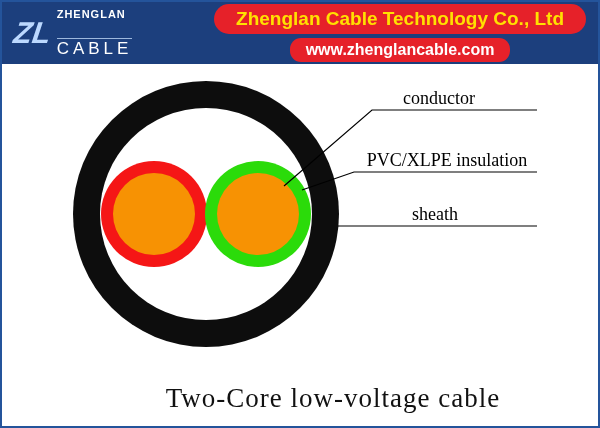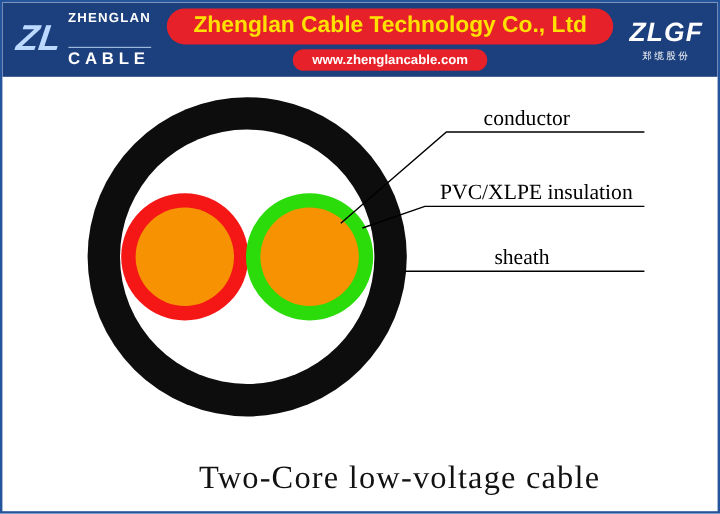--- a/index.html
+++ b/index.html
@@ -29,31 +29,31 @@
   .logo { display:flex; align-items:center; gap:6px; color:#ffffff; }
   .logo-zl {
     font-style:italic;
     font-weight:bold;
     font-size:30px;
     color:#bcd9ff;
     transform:skewX(-8deg);
   }
   .logo-names { display:flex; flex-direction:column; line-height:1.1; }
   .logo-line1 { font-weight:bold; font-size:11px; letter-spacing:1px; border-bottom:1px solid #9db8dd; padding-bottom:18px; }
-  .logo-line2 { font-weight:bold; font-size:14px; letter-spacing:4px; padding-top:1px; }
+  .logo-line2 { font-weight:normal; font-size:17px; letter-spacing:4px; padding-top:1px; }
   .center-pills { display:flex; flex-direction:column; align-items:center; gap:4px; }
   .company-pill {
     background:#e62129; color:#ffe100;
     font-weight:bold; font-size:19px;
     padding:4px 22px; border-radius:15px;
     white-space:nowrap;
   }
   .website-pill {
     background:#e62129; color:#ffffff;
-    font-weight:bold; font-size:11px;
+    font-weight:bold; font-size:16px;
     padding:3px 16px; border-radius:11px;
     white-space:nowrap;
   }
   .zlgf { text-align:center; color:#ffffff; }
   .zlgf-text { font-style:italic; font-weight:bold; font-size:22px; letter-spacing:1px; }
   .zlgf-sub { font-size:8px; letter-spacing:2px; margin-top:1px; }
   
   .diagram-svg { position:absolute; top:62px; left:0; }
   .label-text {
     font-family:"Liberation Serif", serif;
@@ -86,24 +86,20 @@
         <span class="logo-line1">ZHENGLAN</span>
         <span class="logo-line2">CABLE</span>
       </span>
     </div>
 
     <div class="center-pills">
       <div class="company-pill">Zhenglan Cable Technology Co., Ltd</div>
       <div class="website-pill">www.zhenglancable.com</div>
     </div>
 
-    <div class="zlgf">
-      <div class="zlgf-text">ZLGF</div>
-      <div class="zlgf-sub">郑缆股份</div>
-    </div>
 
   </div>
 
   <svg class="diagram-svg" width="600" height="306" viewBox="0 0 600 306">
 
     <circle cx="204" cy="150" r="133" fill="#0d0d0d"></circle>
 
     <circle cx="204" cy="150" r="106" fill="#ffffff"></circle>
 
     <circle cx="152" cy="150" r="53" fill="#f51616"></circle>

